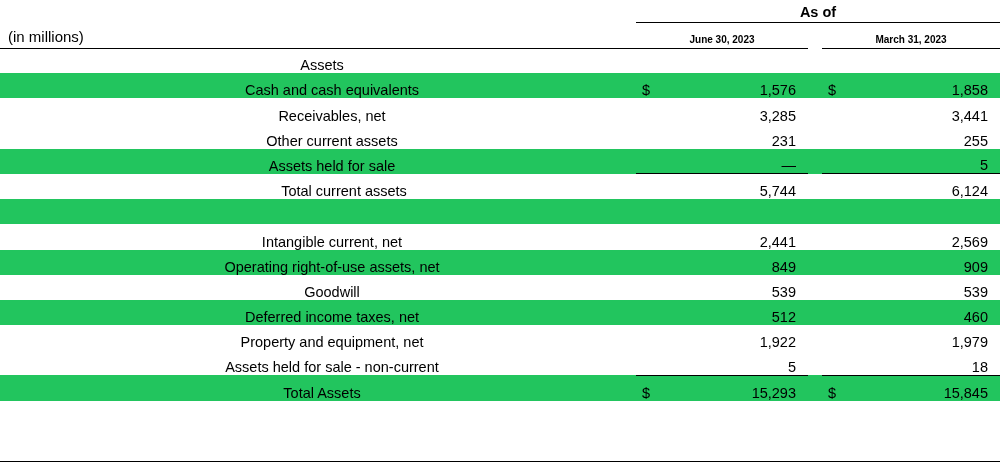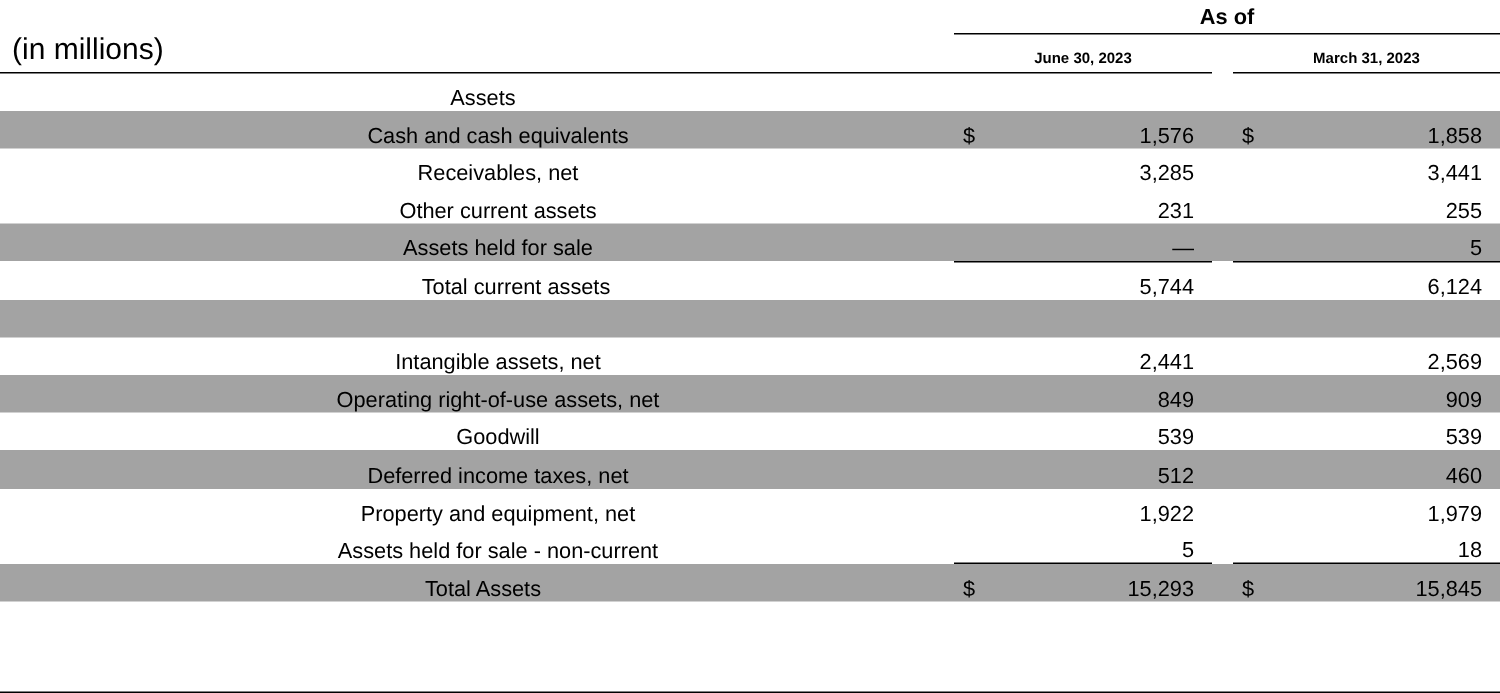--- a/index.html
+++ b/index.html
@@ -49,38 +49,38 @@
     font-weight: bold;
     font-size: 14.5px;
     padding-bottom: 2px;
     border-bottom: 1.2px solid #000;
   }
   .hdr-cols { height: 26px; }
   .hdr-cols .inmillions {
     text-align: left;
     padding-left: 8px;
     padding-bottom: 3px;
-    font-size: 20px;
+    font-size: 15px;
     border-bottom: 1.2px solid #000;
   }
   .hdr-cols .datehdr {
     text-align: center;
     font-weight: bold;
     font-size: 10px;
     padding-bottom: 3px;
     border-bottom: 1.2px solid #000;
   }
   .hdr-cols .spacer-under {
     border-bottom: none;
   }
 
   
   tr.row { height: 25.2px; }
   tr.row td { font-size: 14.5px; }
-  tr.shade { background: #a3a3a3; }
+  tr.shade { background: #22c55e; }
 
   td.label {
     text-align: center;
     padding-left: 8px;
     margin-left: 32px;
   }
   td.label.ind0 { padding-left: 8px; }
   td.label.ind1 { padding-left: 28px; }
   td.label.ind2 { padding-left: 52px; }
 
@@ -184,21 +184,21 @@
         </tr>
         <tr class="row shade blank">
           <td class="label ind0"></td>
           <td class="cur"></td>
           <td class="val"></td>
           <td class="gap"></td>
           <td class="cur"></td>
           <td class="val"></td>
         </tr>
         <tr class="row">
-          <td class="label ind1">Intangible assets, net</td>
+          <td class="label ind1">Intangible current, net</td>
           <td class="cur"></td>
           <td class="val">2,441</td>
           <td class="gap"></td>
           <td class="cur"></td>
           <td class="val">2,569</td>
         </tr>
         <tr class="row shade">
           <td class="label ind1">Operating right-of-use assets, net</td>
           <td class="cur"></td>
           <td class="val">849</td>

